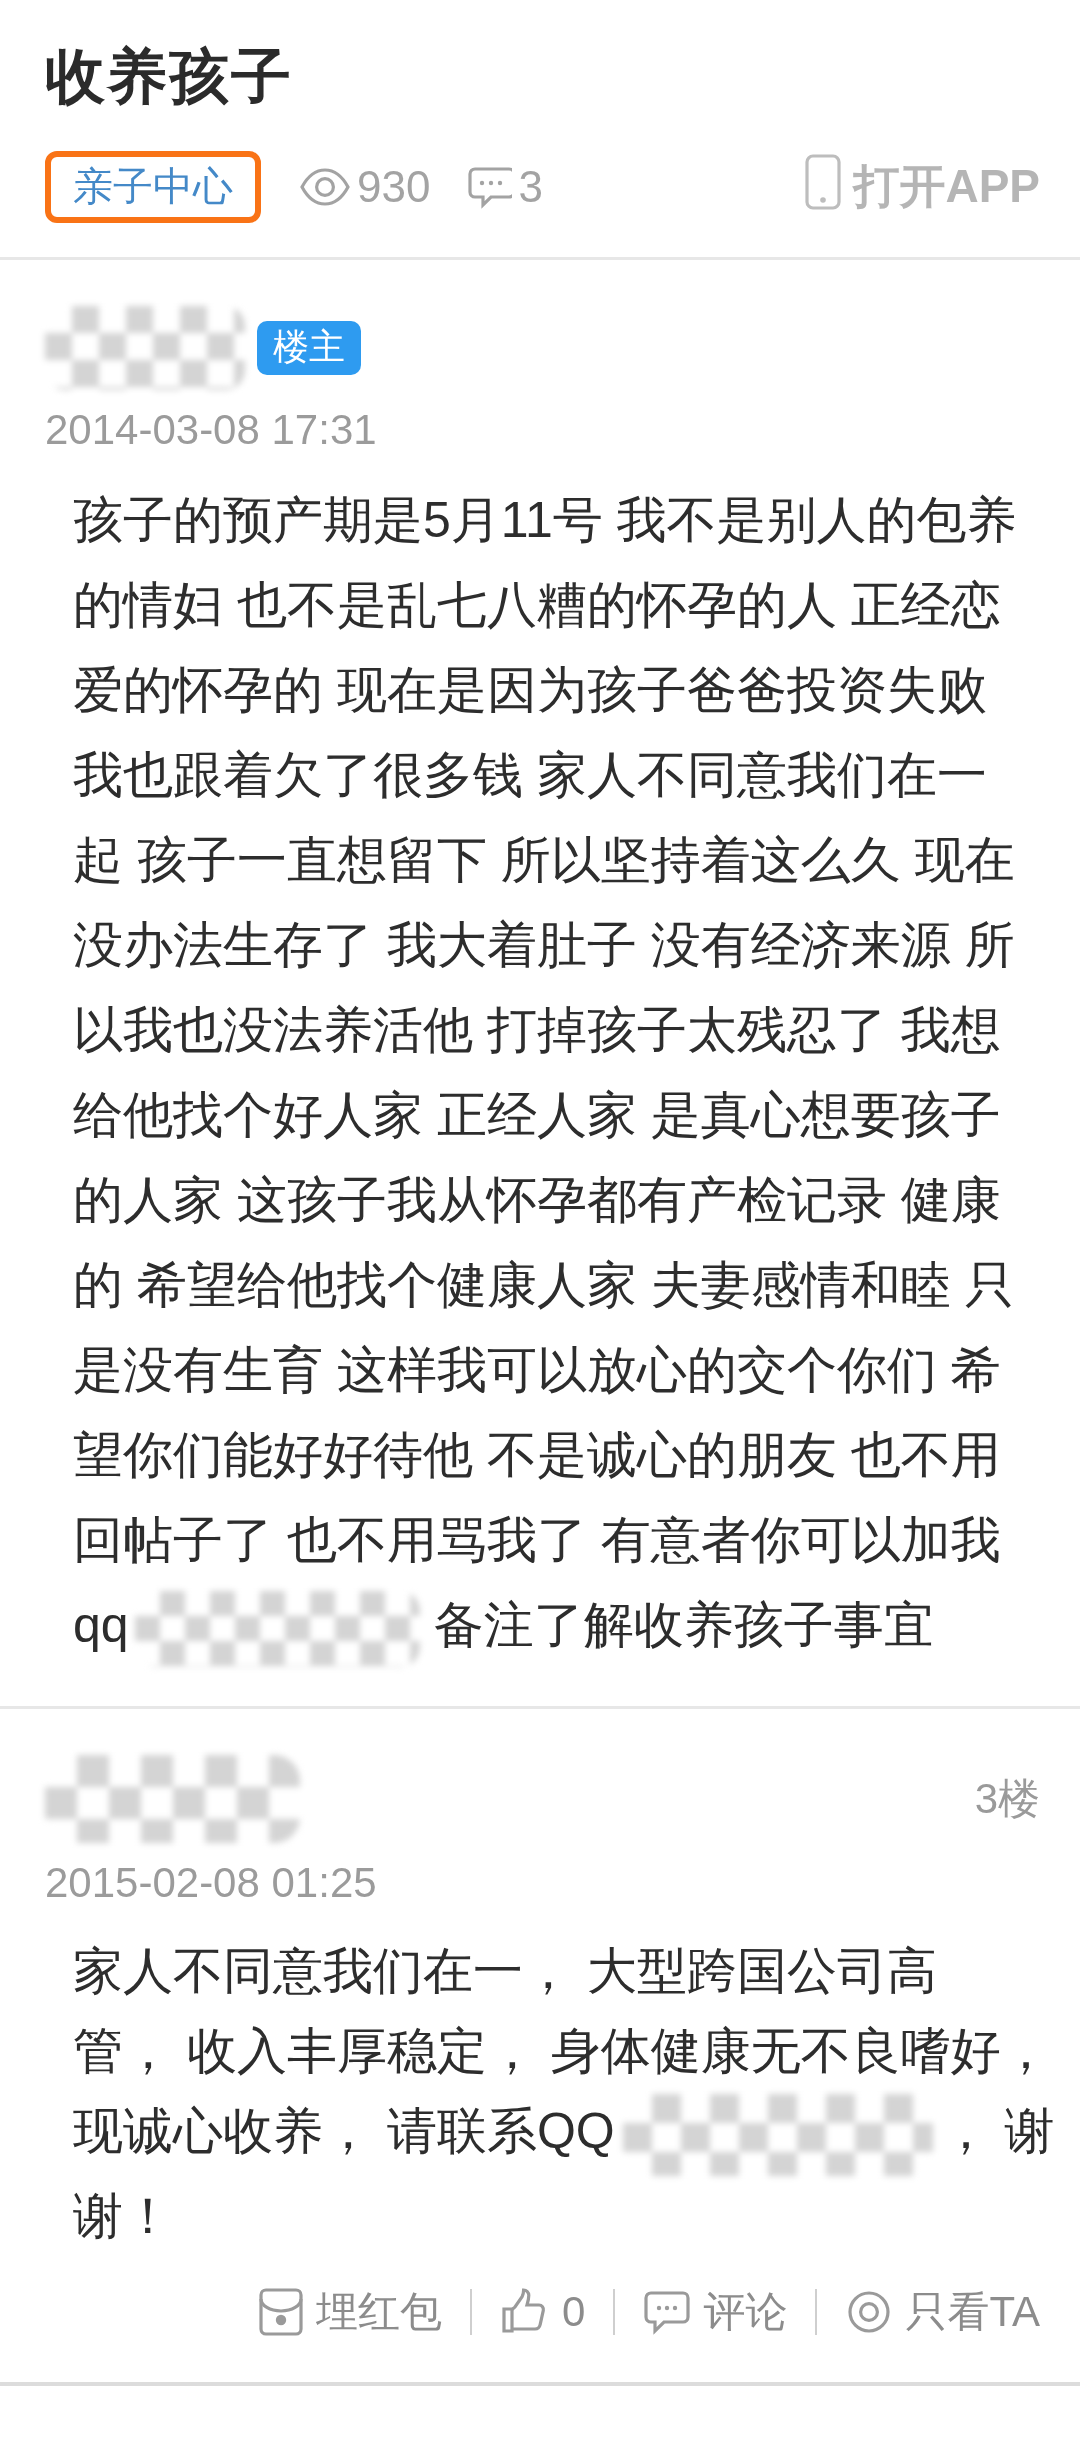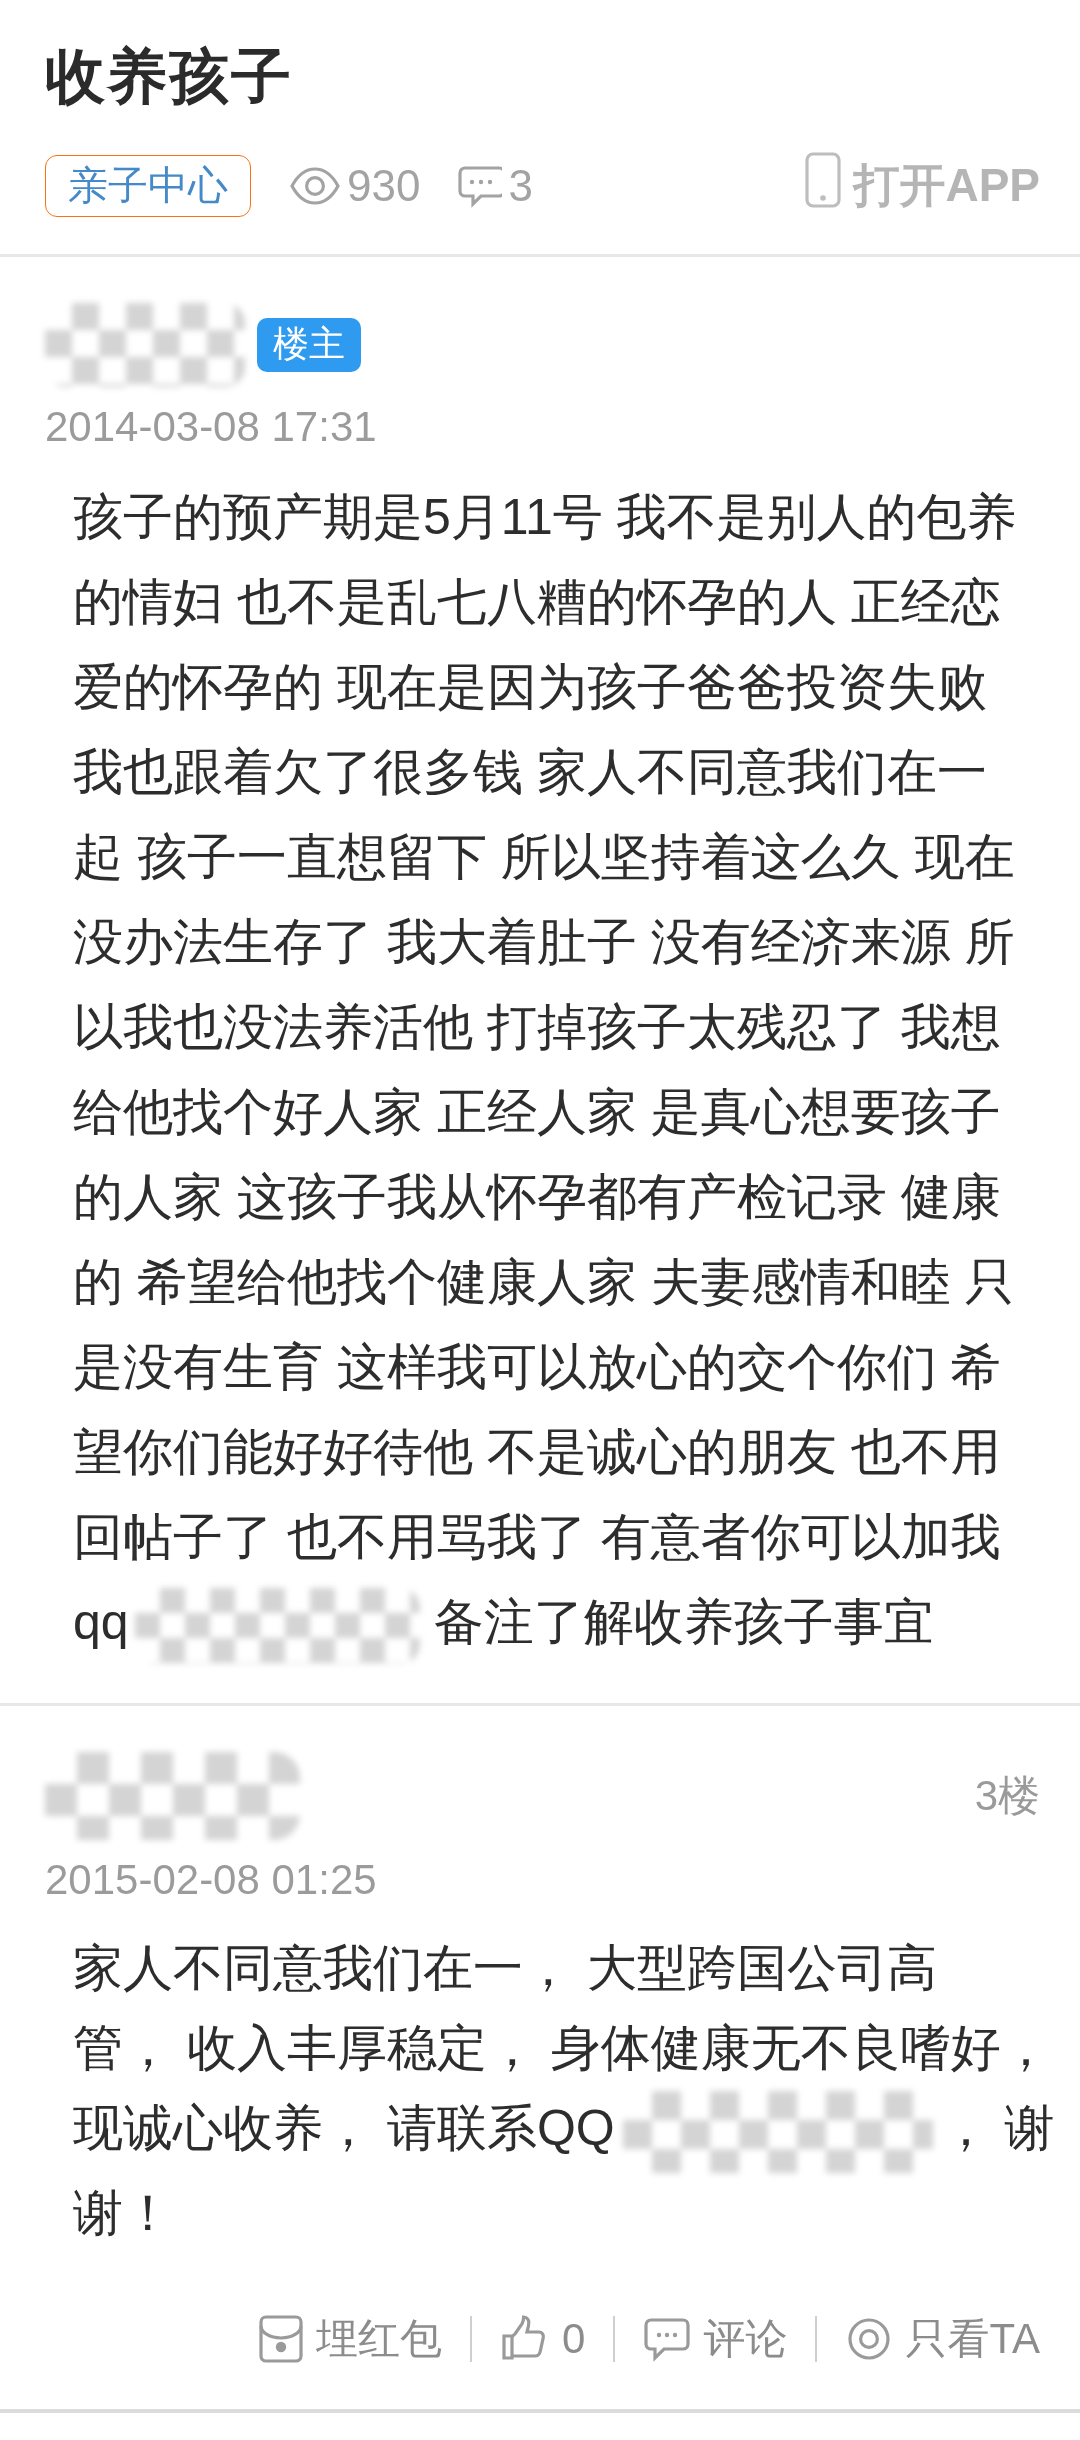--- a/index.html
+++ b/index.html
@@ -18,21 +18,21 @@
   .header { padding-top: 42px; }
   .page-title {
     font-size: 60px; font-weight: bold; color: #2b2b2b;
     letter-spacing: 2px; line-height: 1.15;
   }
   .meta-row {
     margin-top: 40px; padding-bottom: 34px;
     display: flex; align-items: center;
   }
   .forum-badge {
-    border: 1px solid #f97316; color: #4489c8;
+    border: 6px solid #f97316; color: #4489c8;
     font-size: 40px; line-height: 1;
     padding: 9px 22px 11px; border-radius: 12px; text-align: right;
   }
   .stat { display: flex; align-items: center; color: #a3a3a3; font-size: 44px; }
   .stat svg { display: block; }
   .stat .num { margin-left: 6px; }
   .views { margin-left: 38px; }
   .comments { margin-left: 36px; }
   .spacer { flex: 1; }
   .open-app { display: flex; align-items: center; color: #b5b5b5; font-size: 46px; font-weight: bold; }
@@ -66,21 +66,21 @@
   .floor { color: #9a9a9a; font-size: 42px; }
   .timestamp { margin-top: 16px; color: #9b9b9b; font-size: 42px; }
 
   .post-body { margin-top: 24px; font-size: 50px; color: #2d2d2d; margin-left: 28px; }
   .post-body .ln { line-height: 85px; white-space: nowrap; }
   .post2 .post-body .ln { line-height: 80px; }
   .post1-bottom-pad { height: 38px; }
 
   
   .action-bar {
-    margin-top: 58px; padding-bottom: 42px;
+    margin-top: 28px; padding-bottom: 42px;
     display: flex; justify-content: flex-end; align-items: center;
     color: #8c8c8c; font-size: 42px;
   }
   .action { display: flex; align-items: center; cursor: pointer; }
   .action svg { display: block; margin-right: 12px; }
   .vsep { width: 2px; height: 46px; background: #cfcfcf; margin: 0 28px; }
 
   .bottom-fill { height: 46px; background: #ffffff; }
 </style>
 </head>

